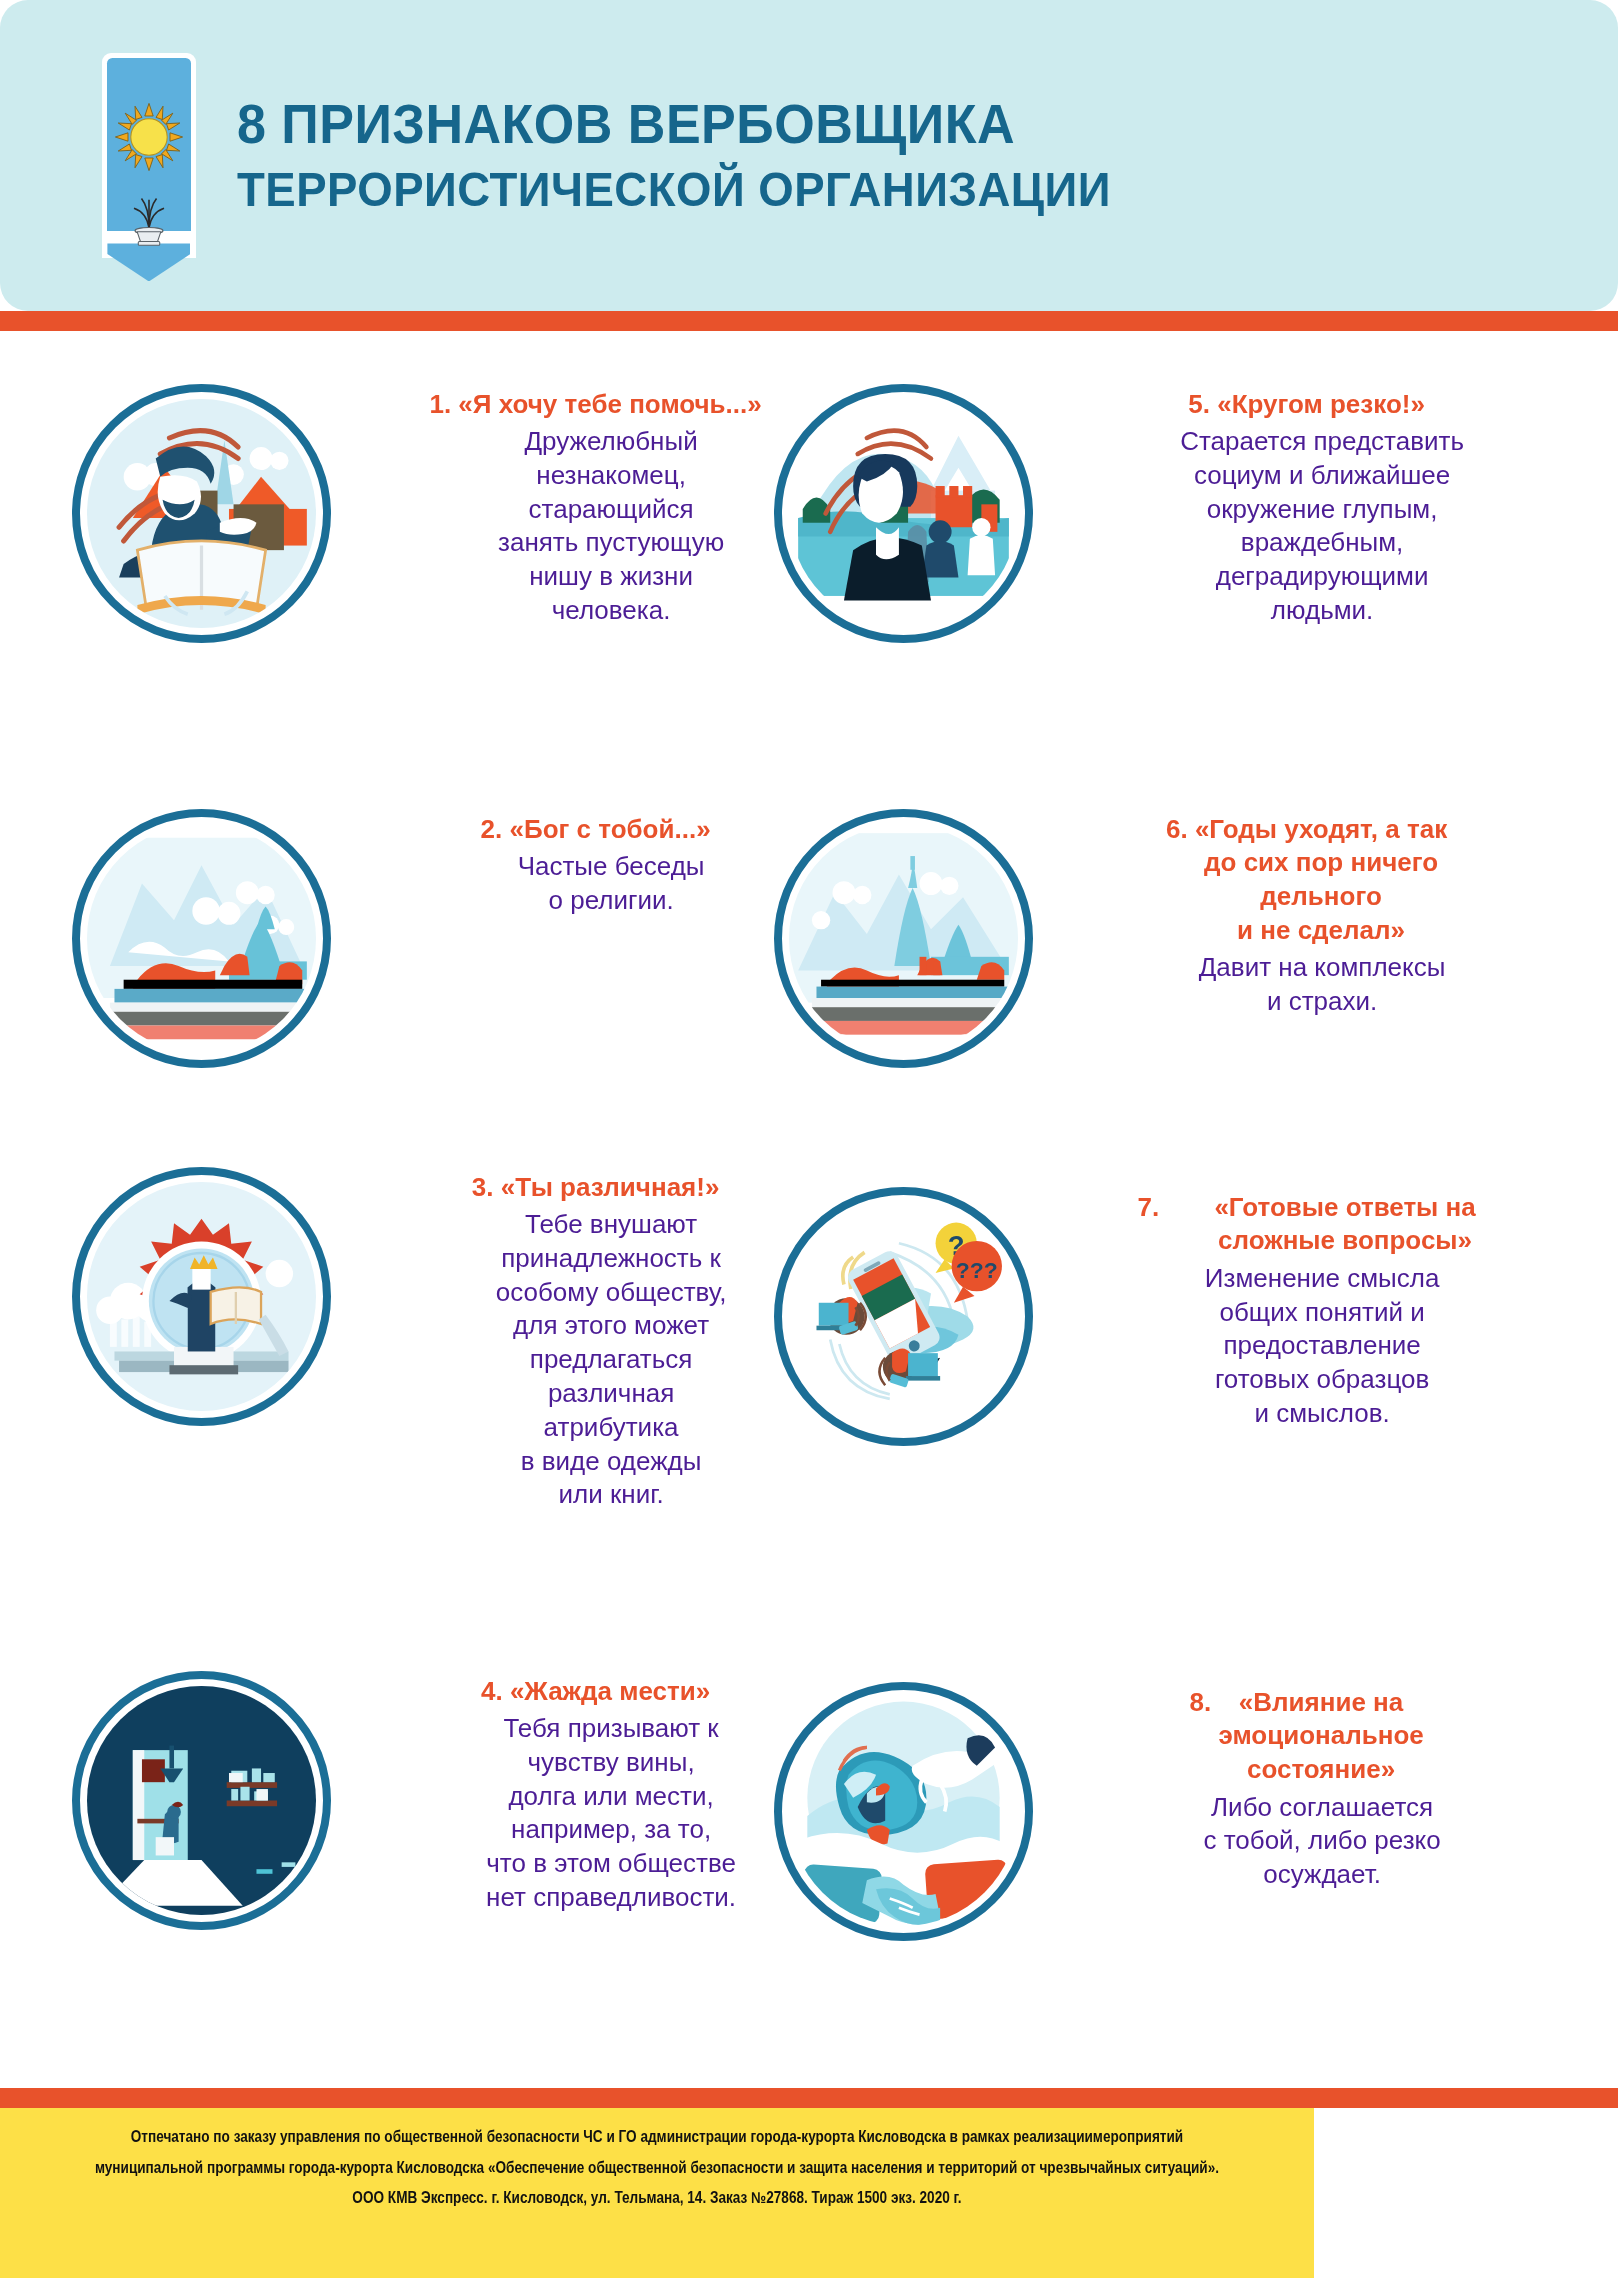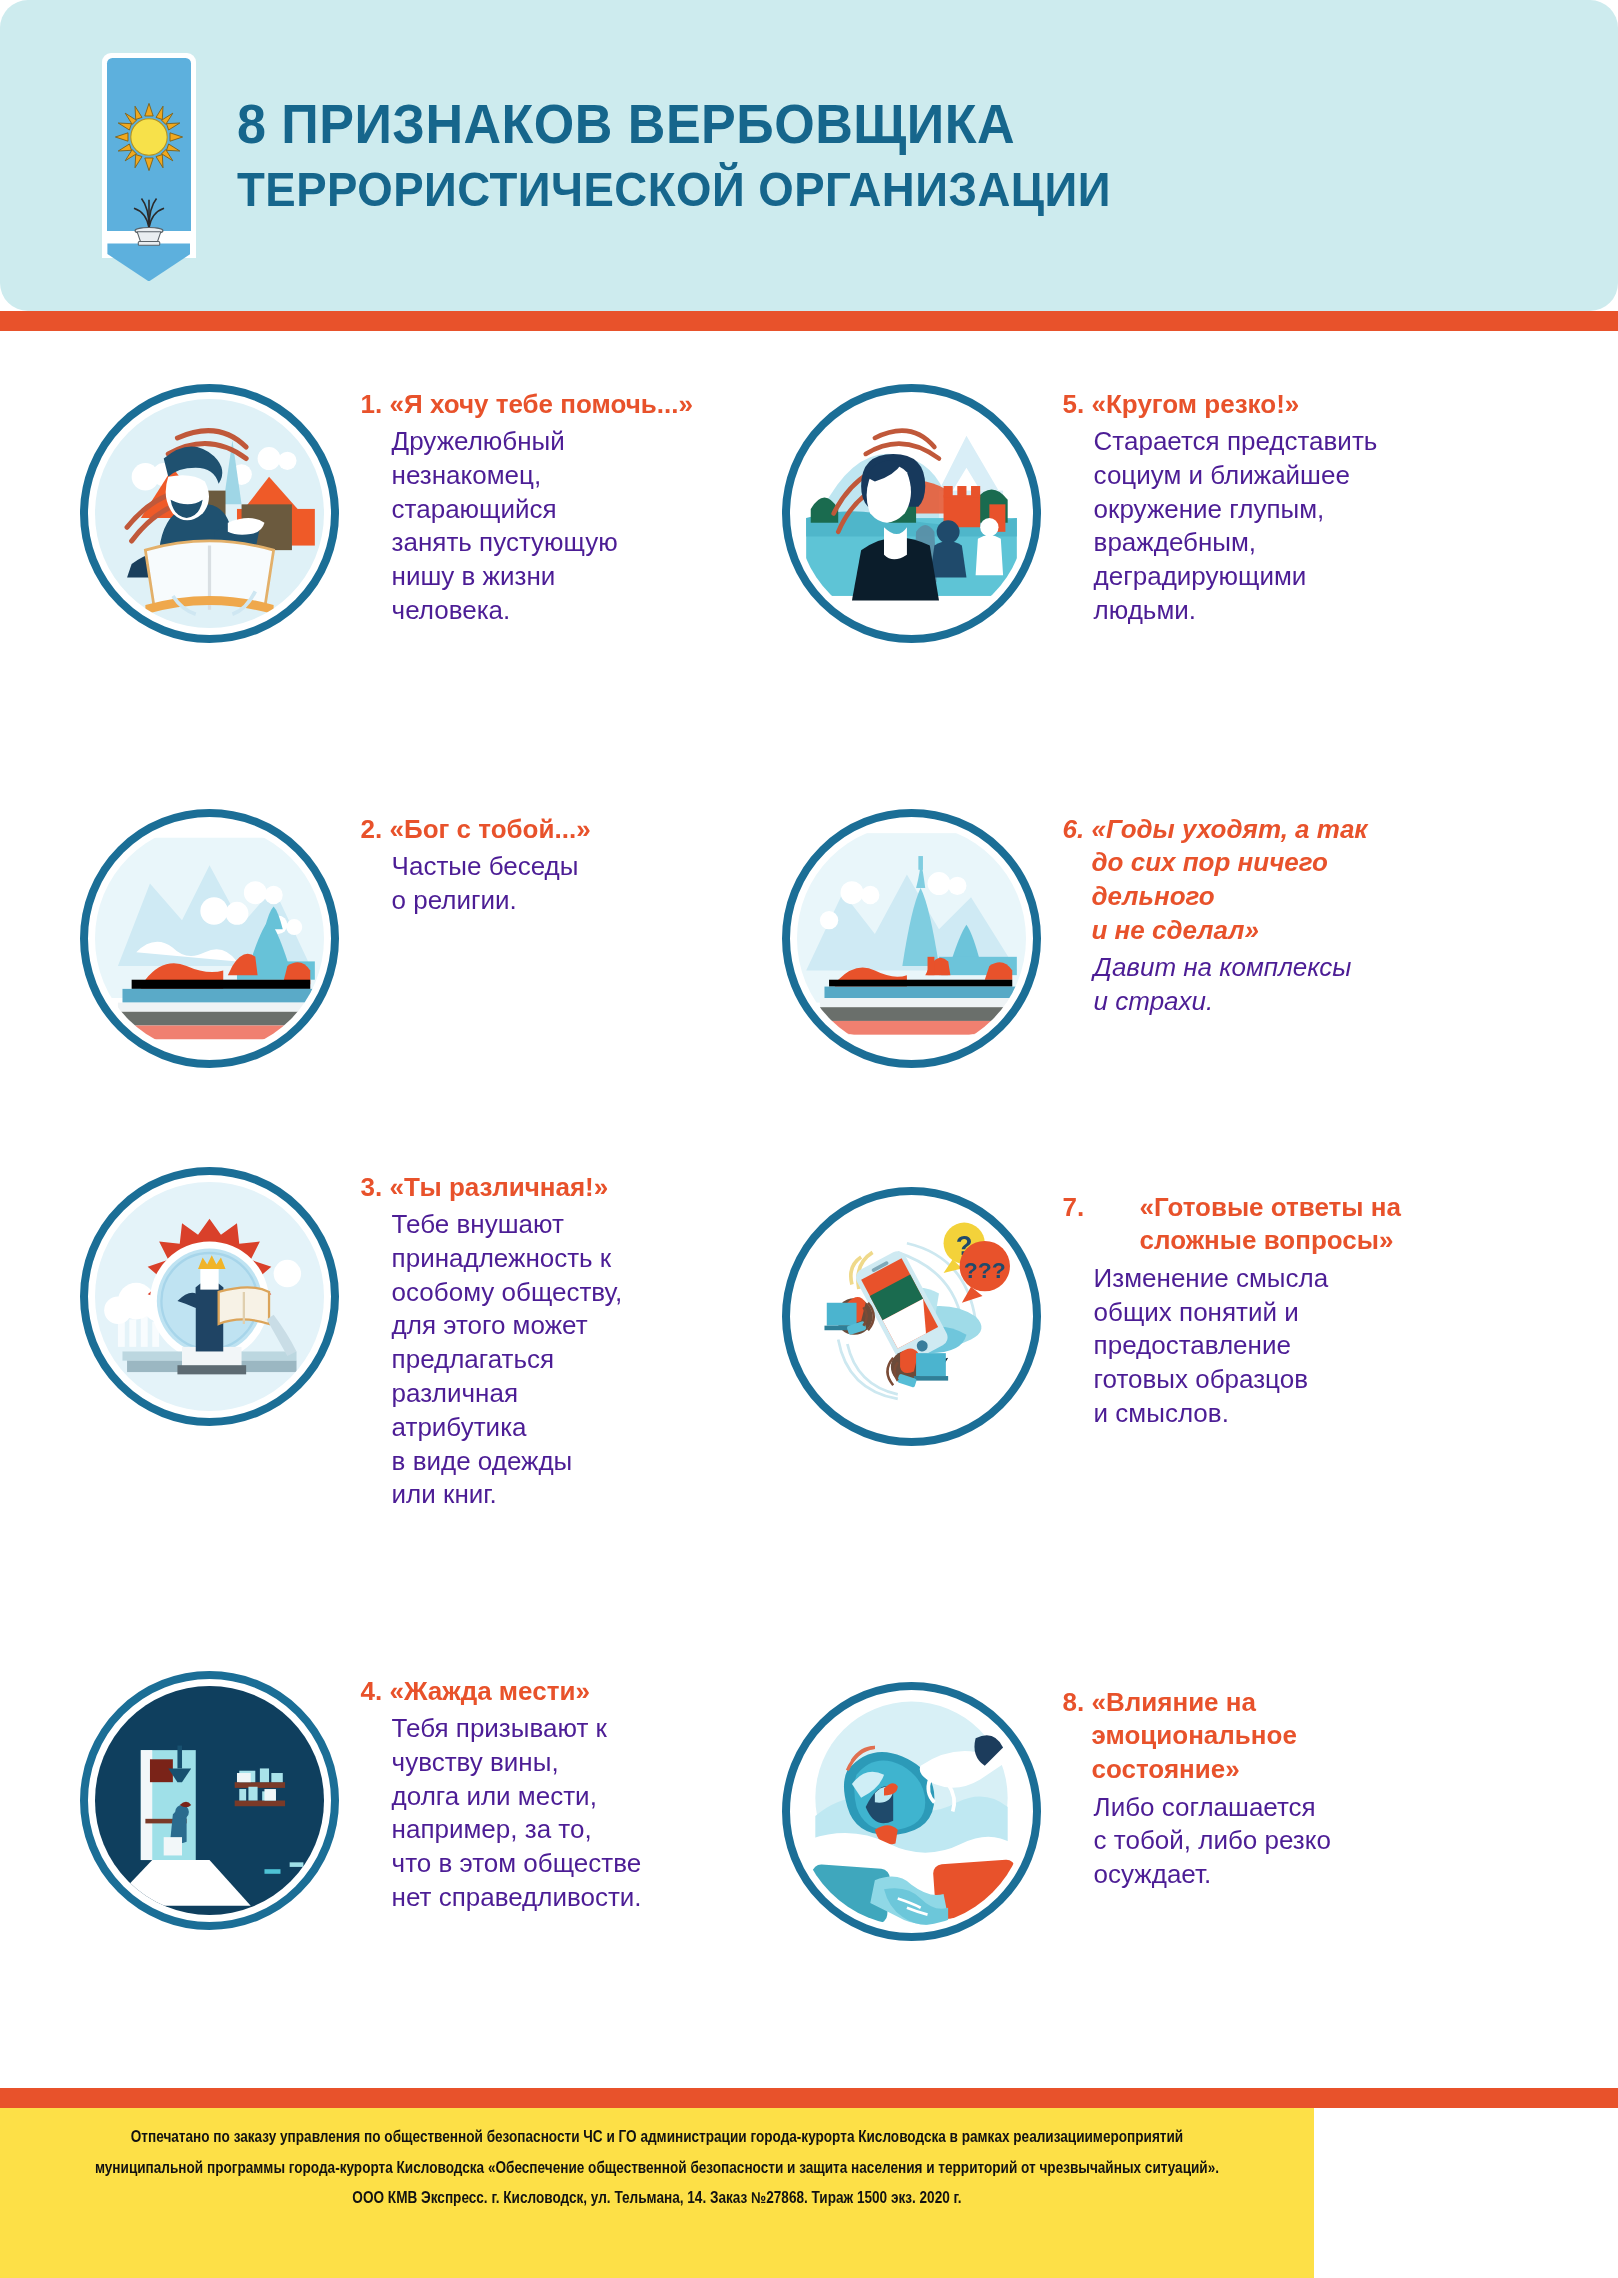--- a/index.html
+++ b/index.html
@@ -21,21 +21,21 @@
         clip-path:polygon(0 0,100% 0,100% 26%,50% 100%,0 26%);z-index:-1;}
   .sun{position:absolute;left:50%;top:49px;transform:translateX(-50%);}
   .fountain{position:absolute;left:50%;top:137px;transform:translateX(-50%);}
   .titles{margin-left:41px;}
   .title-1{color:#16668c;font-weight:bold;font-size:56px;letter-spacing:0.5px;line-height:1.02;
            white-space:nowrap;transform:scaleX(.93);transform-origin:left center;}
   .title-2{color:#16668c;font-weight:bold;font-size:49px;letter-spacing:0.5px;line-height:1.08;
            margin-top:10.8px;white-space:nowrap;transform:scaleX(.93);transform-origin:left center;}
 
   
-  .content{position:absolute;left:8px;top:330px;width:1444px;height:1758px;}
+  .content{position:absolute;left:0;top:330px;width:1444px;height:1758px;text-align:center;}
   .col{position:absolute;top:0;width:792px;}
   .col-left{left:72px;}
   .col-right{left:774px;}
 
   .item{position:absolute;display:flex;align-items:flex-start;}
   .bubble{flex:0 0 auto;width:243px;height:243px;border-radius:50%;
           border:8px solid #1b6e96;background:#ffffff;overflow:hidden;position:relative;}
   .bubble .inner{position:absolute;inset:7.2px;border-radius:50%;overflow:hidden;background:#ffffff;}
   .txt{margin-left:21.6px;padding-top:3.6px;}
   .num-title{color:#e8522b;font-weight:bold;font-size:26px;line-height:1.30;white-space:pre-line;}
@@ -375,21 +375,21 @@
               </g>
               <rect x="14" y="68" width="80" height="3" fill="#000000"></rect>
               <rect x="12" y="71" width="84" height="5" fill="#56a9c6"></rect>
               <rect x="10" y="76" width="88" height="4" fill="#eef3f5"></rect>
               <rect x="10" y="80" width="88" height="6" fill="#6a6f6b"></rect>
               <rect x="10" y="86" width="88" height="6" fill="#f08070"></rect>
               <path d="M0 84 q50 22 100 0 l0 20 H0 Z" fill="#ffffff"></path>
             </svg>
           </div>
         </div>
-        <div class="txt" style="width:504px;font-style:italic;">
+        <div class="txt" style="width:504px;">
           <div class="num-title"><span>6.</span> <span style="display:inline-block;vertical-align:top;">«Годы уходят, а так
 до сих пор ничего
 дельного
 и не сделал»</span></div>
           <div class="body-txt">Давит на комплексы
 и страхи.</div>
         </div>
       </div>
 
       <div class="item" style="top:857px;left:0;">

